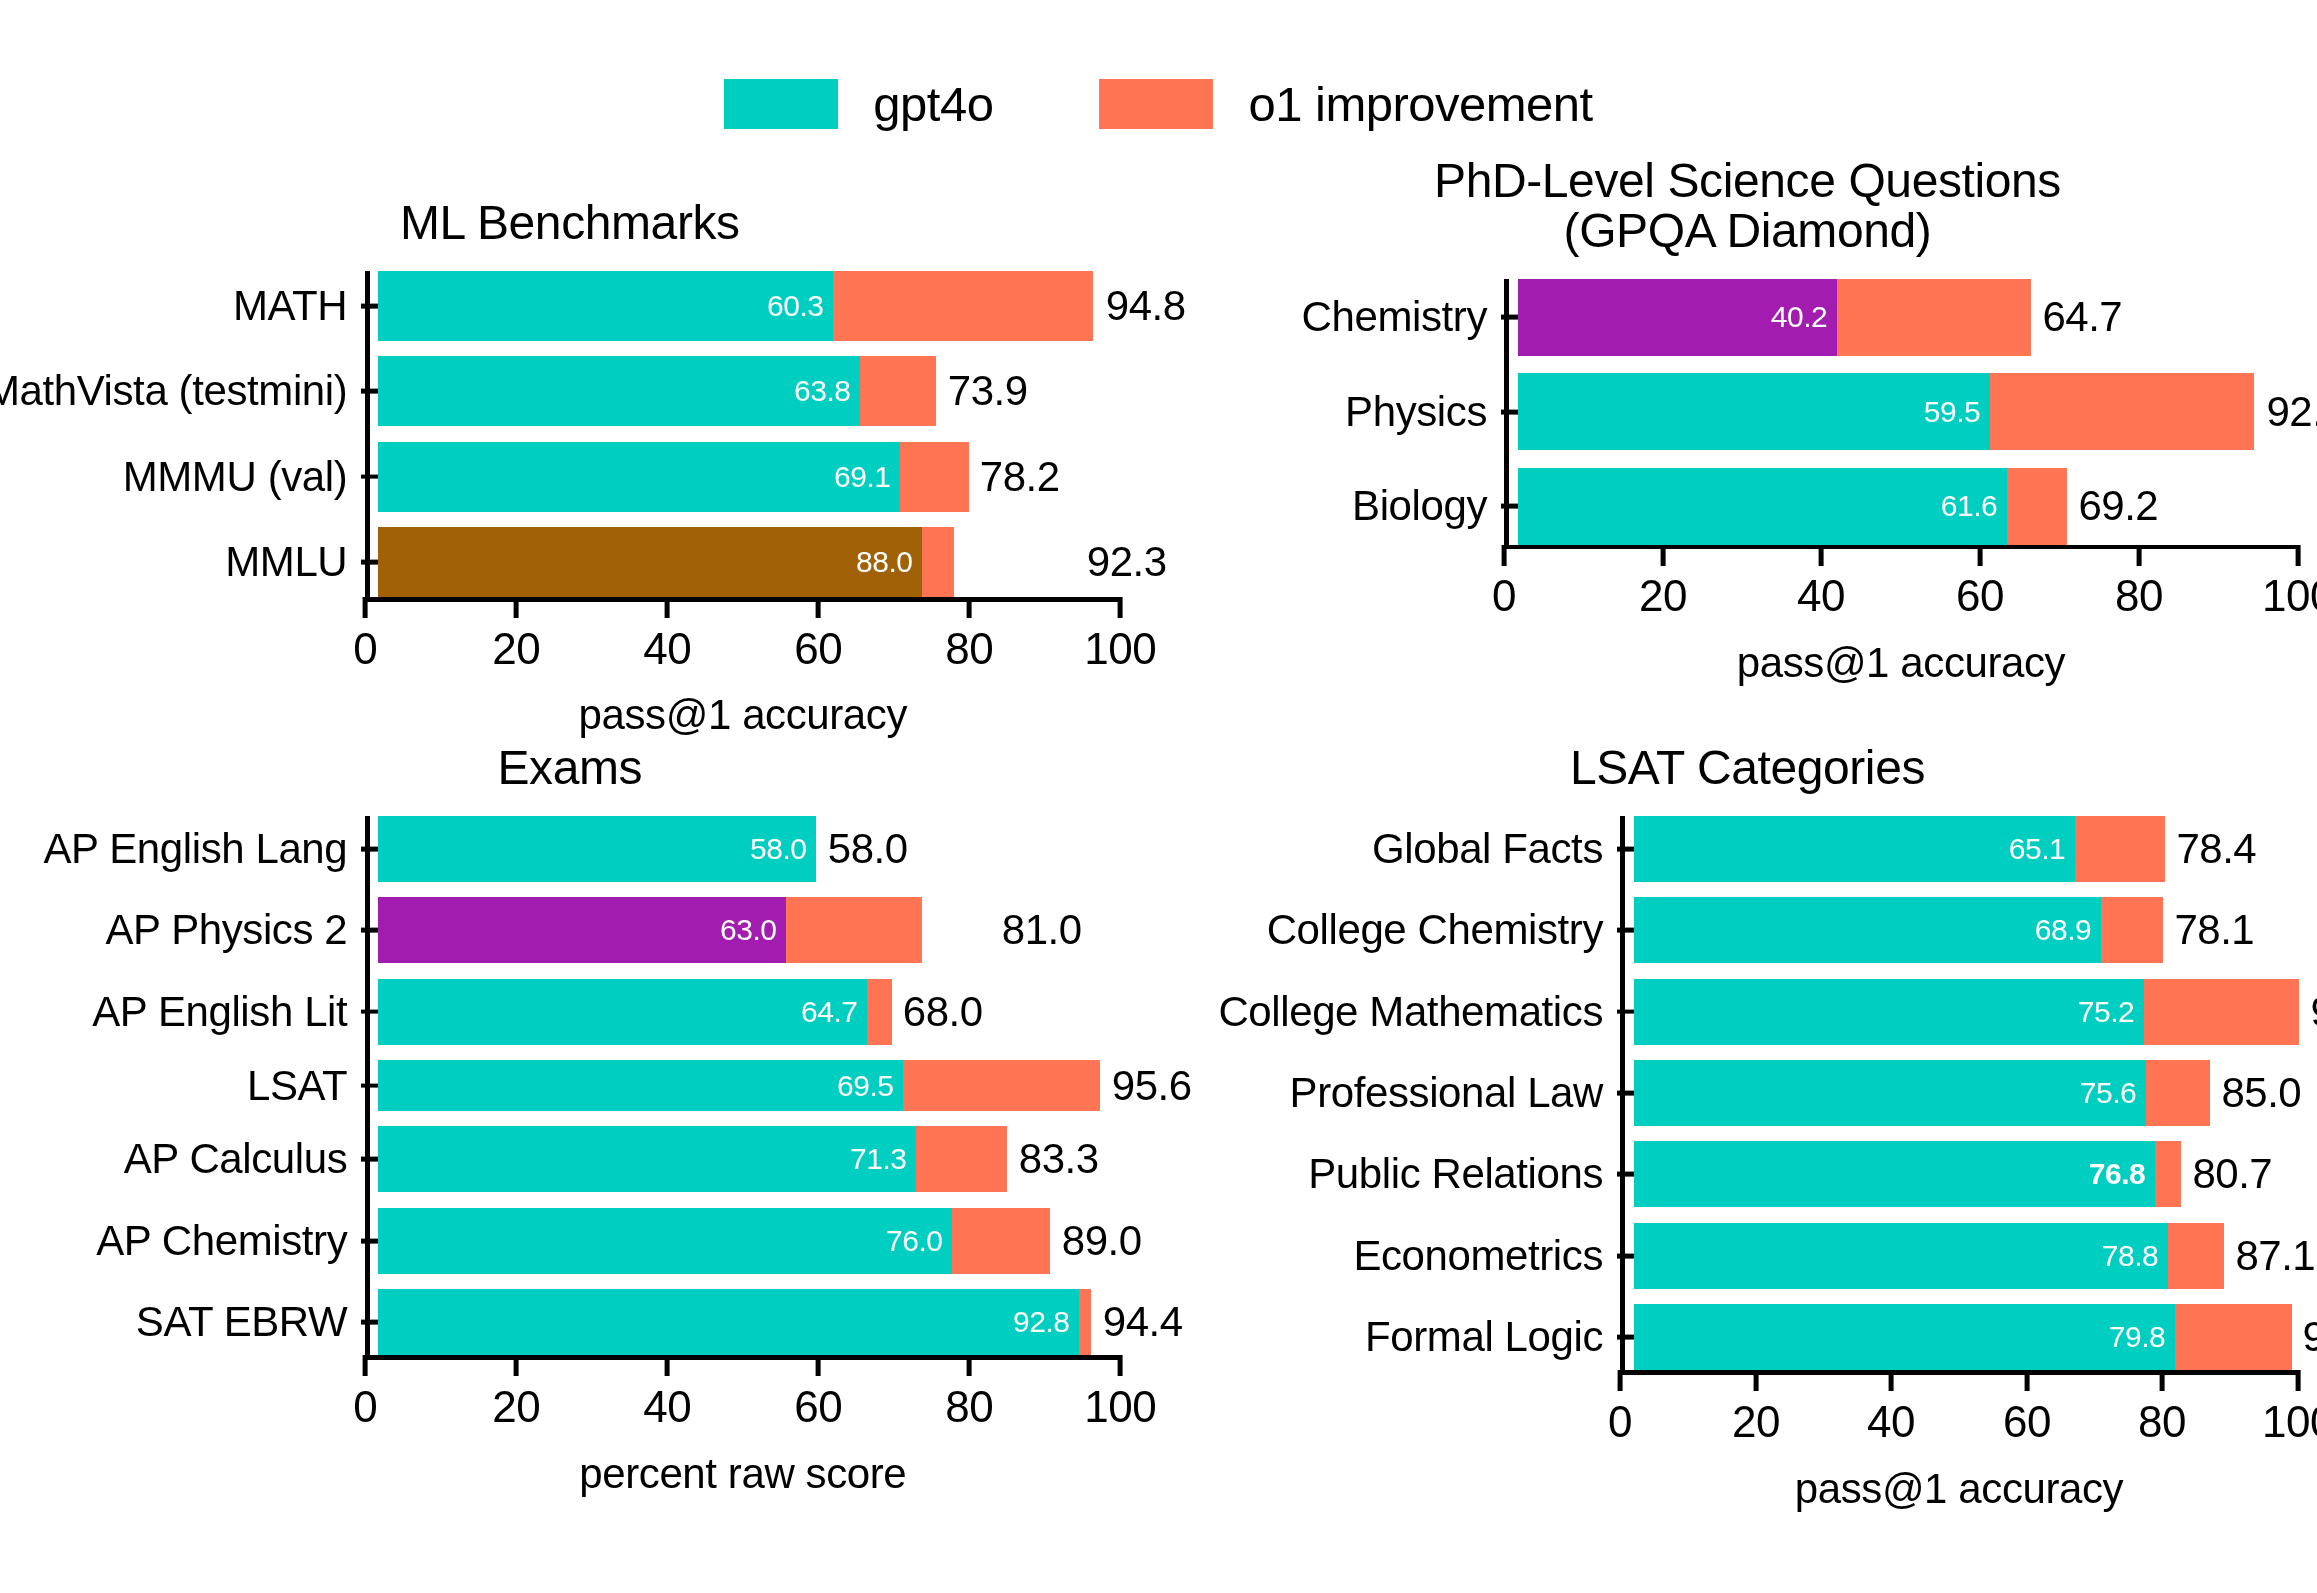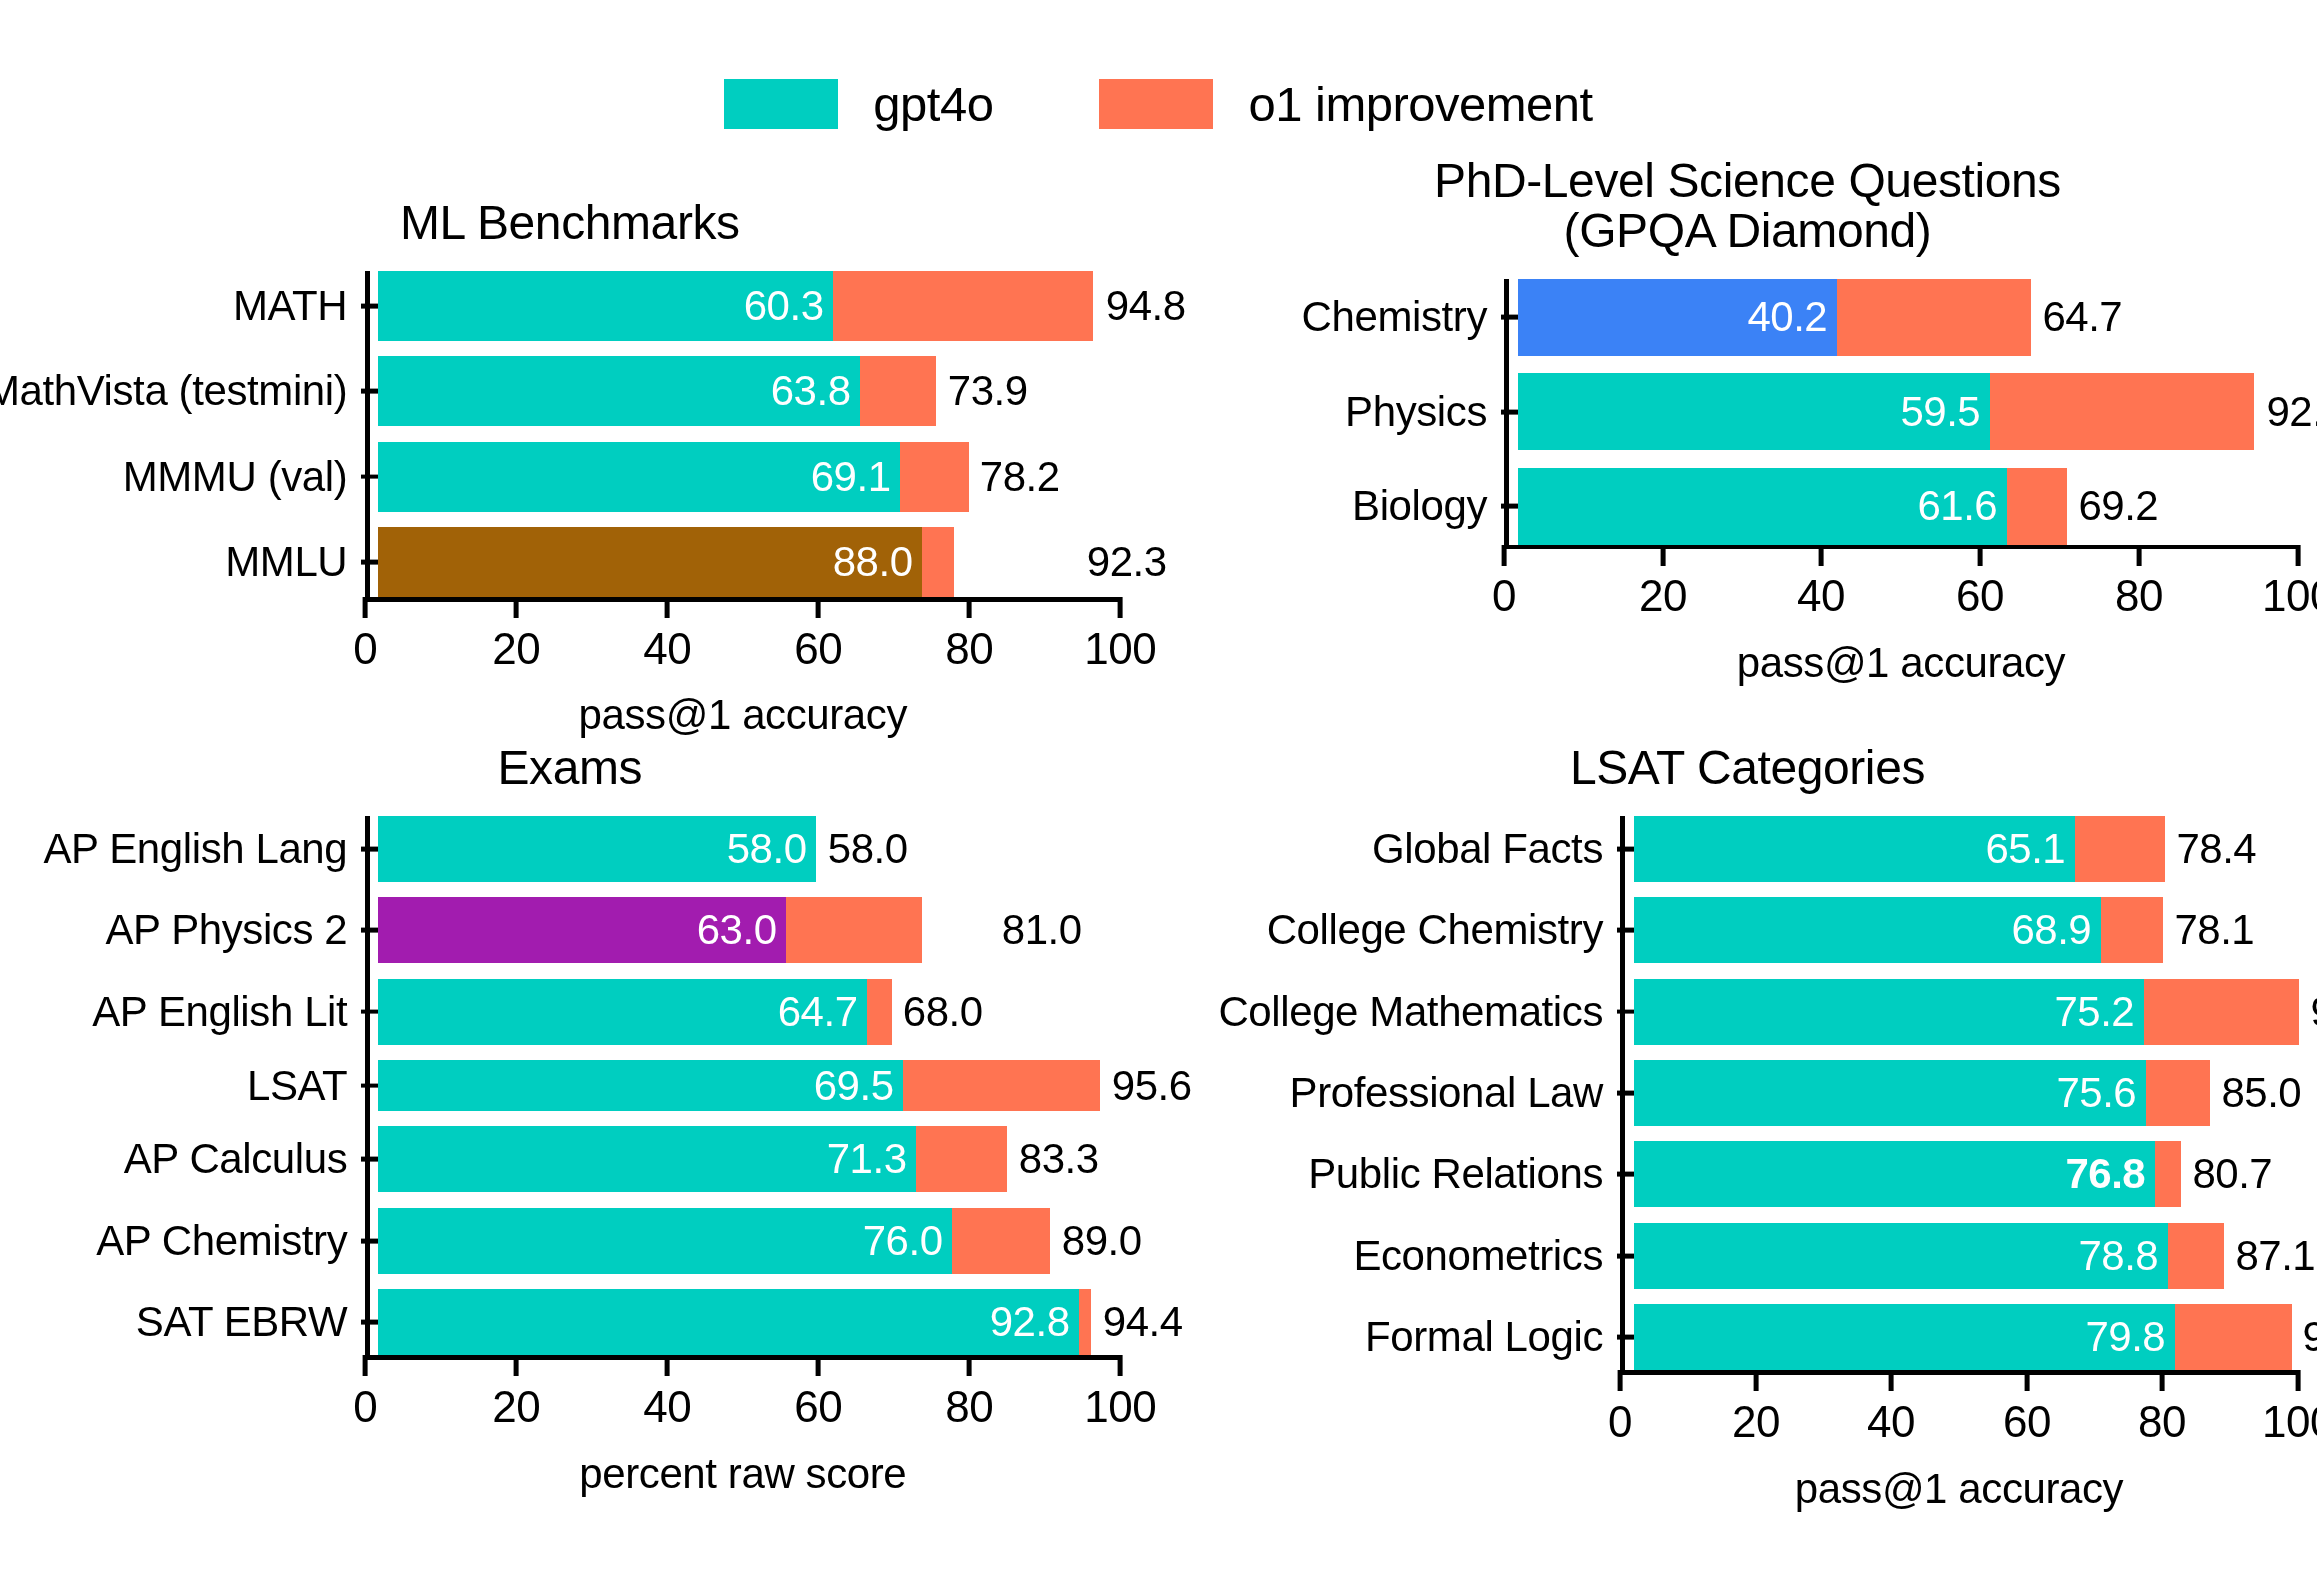--- a/index.html
+++ b/index.html
@@ -130,21 +130,21 @@
     position: relative;
     display: flex;
     align-items: center;
     justify-content: flex-end;
   }
   .seg-improve {
     background: #FF7452;
   }
   .seg-value {
     color: #ffffff;
-    font-size: 42px;
+    font-size: 30px;
     letter-spacing: -0.5px;
     padding-right: 9.7px;
     line-height: 1;
     white-space: nowrap;
   }
   .total-value {
     position: absolute;
     top: 50%;
     transform: translateY(-50%);
     font-size: 42px;
@@ -303,21 +303,21 @@
     <div class="panel" id="panel-gpqa">
       <div class="panel-title">PhD-Level Science Questions
 (GPQA Diamond)</div>
       <div class="plot">
           <div class="plot-rows">
             <div class="row" style="height: 77px; margin-bottom: 17.4px;">
               <div class="row-label" style="width: 290px;">Chemistry</div>
               <div class="tickmark"></div>
               <div class="bar-track">
                 <div class="bar">
-                  <div class="seg-base" style="width: 319px; background: #3b82f6;">
+                  <div class="seg-base" style="width: 319px; background: #a21caf;">
                     <span class="seg-value">40.2</span>
                   </div>
                   <div class="seg-improve" style="width: 194px; background: rgb(255, 116, 82);"></div>
                 </div>
                 <div class="total-value" style="left: 513px;">64.7</div>
               </div>
             </div>
             <div class="row" style="height: 77px; margin-bottom: 17.4px;">
               <div class="row-label" style="width: 290px;">Physics</div>
               <div class="tickmark"></div>

